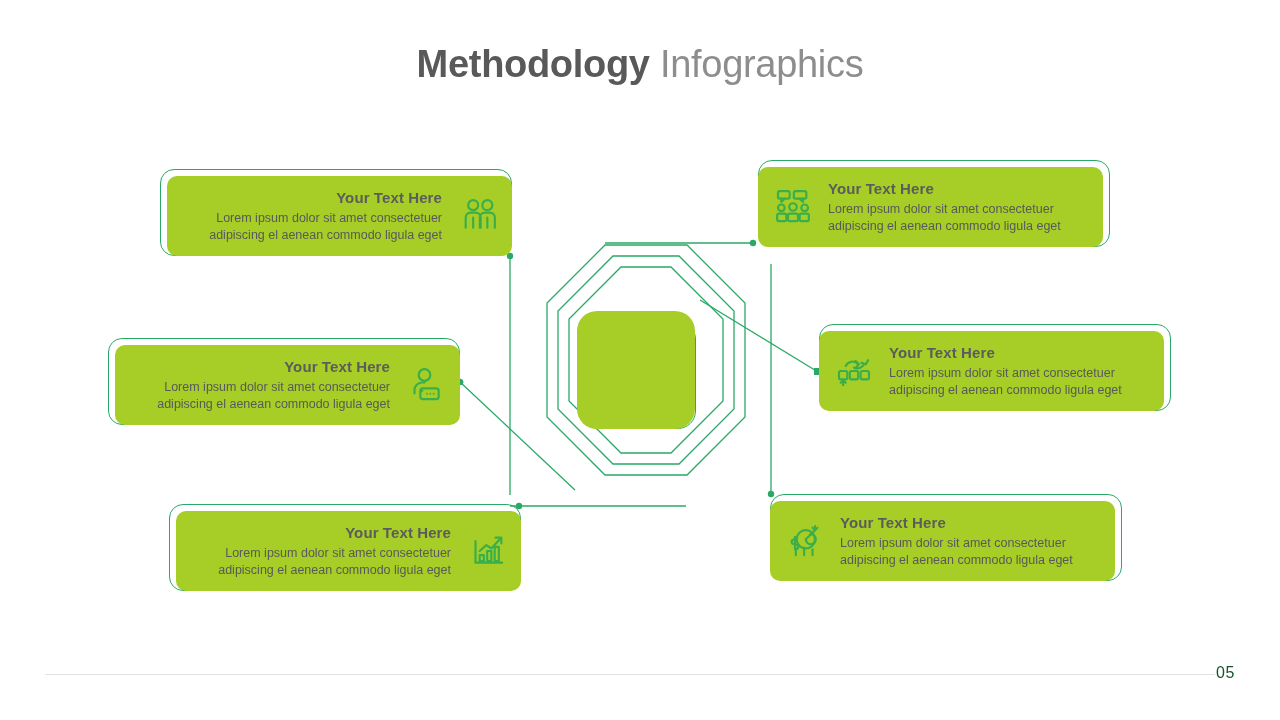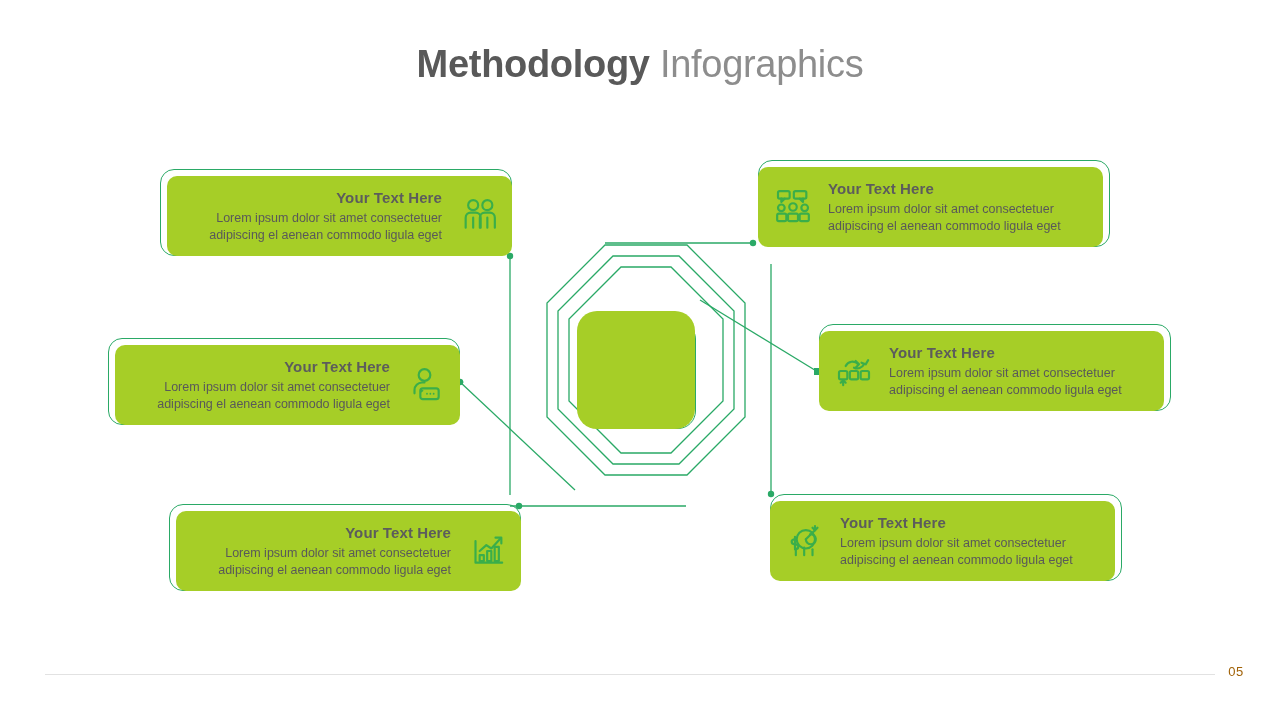--- a/index.html
+++ b/index.html
@@ -145,24 +145,23 @@
     top: 674px;
     width: 1170px;
     height: 1px;
     background: #e2e2e2;
   }
   .footer-page {
     position: absolute;
     left: 1216px;
     top: 664px;
     width: 40px;
-    font-size: 13px;
-    color: #a16207;
+    font-size: 16px;
+    color: #14532d;
     letter-spacing: 0.5px;
-    text-align: center;
   }
 </style>
 </head>
 <body>
 
 <div class="slide">
 
   <div class="title">
     <span class="t-bold">Methodology</span><span class="t-light"> Infographics</span>
   </div>

